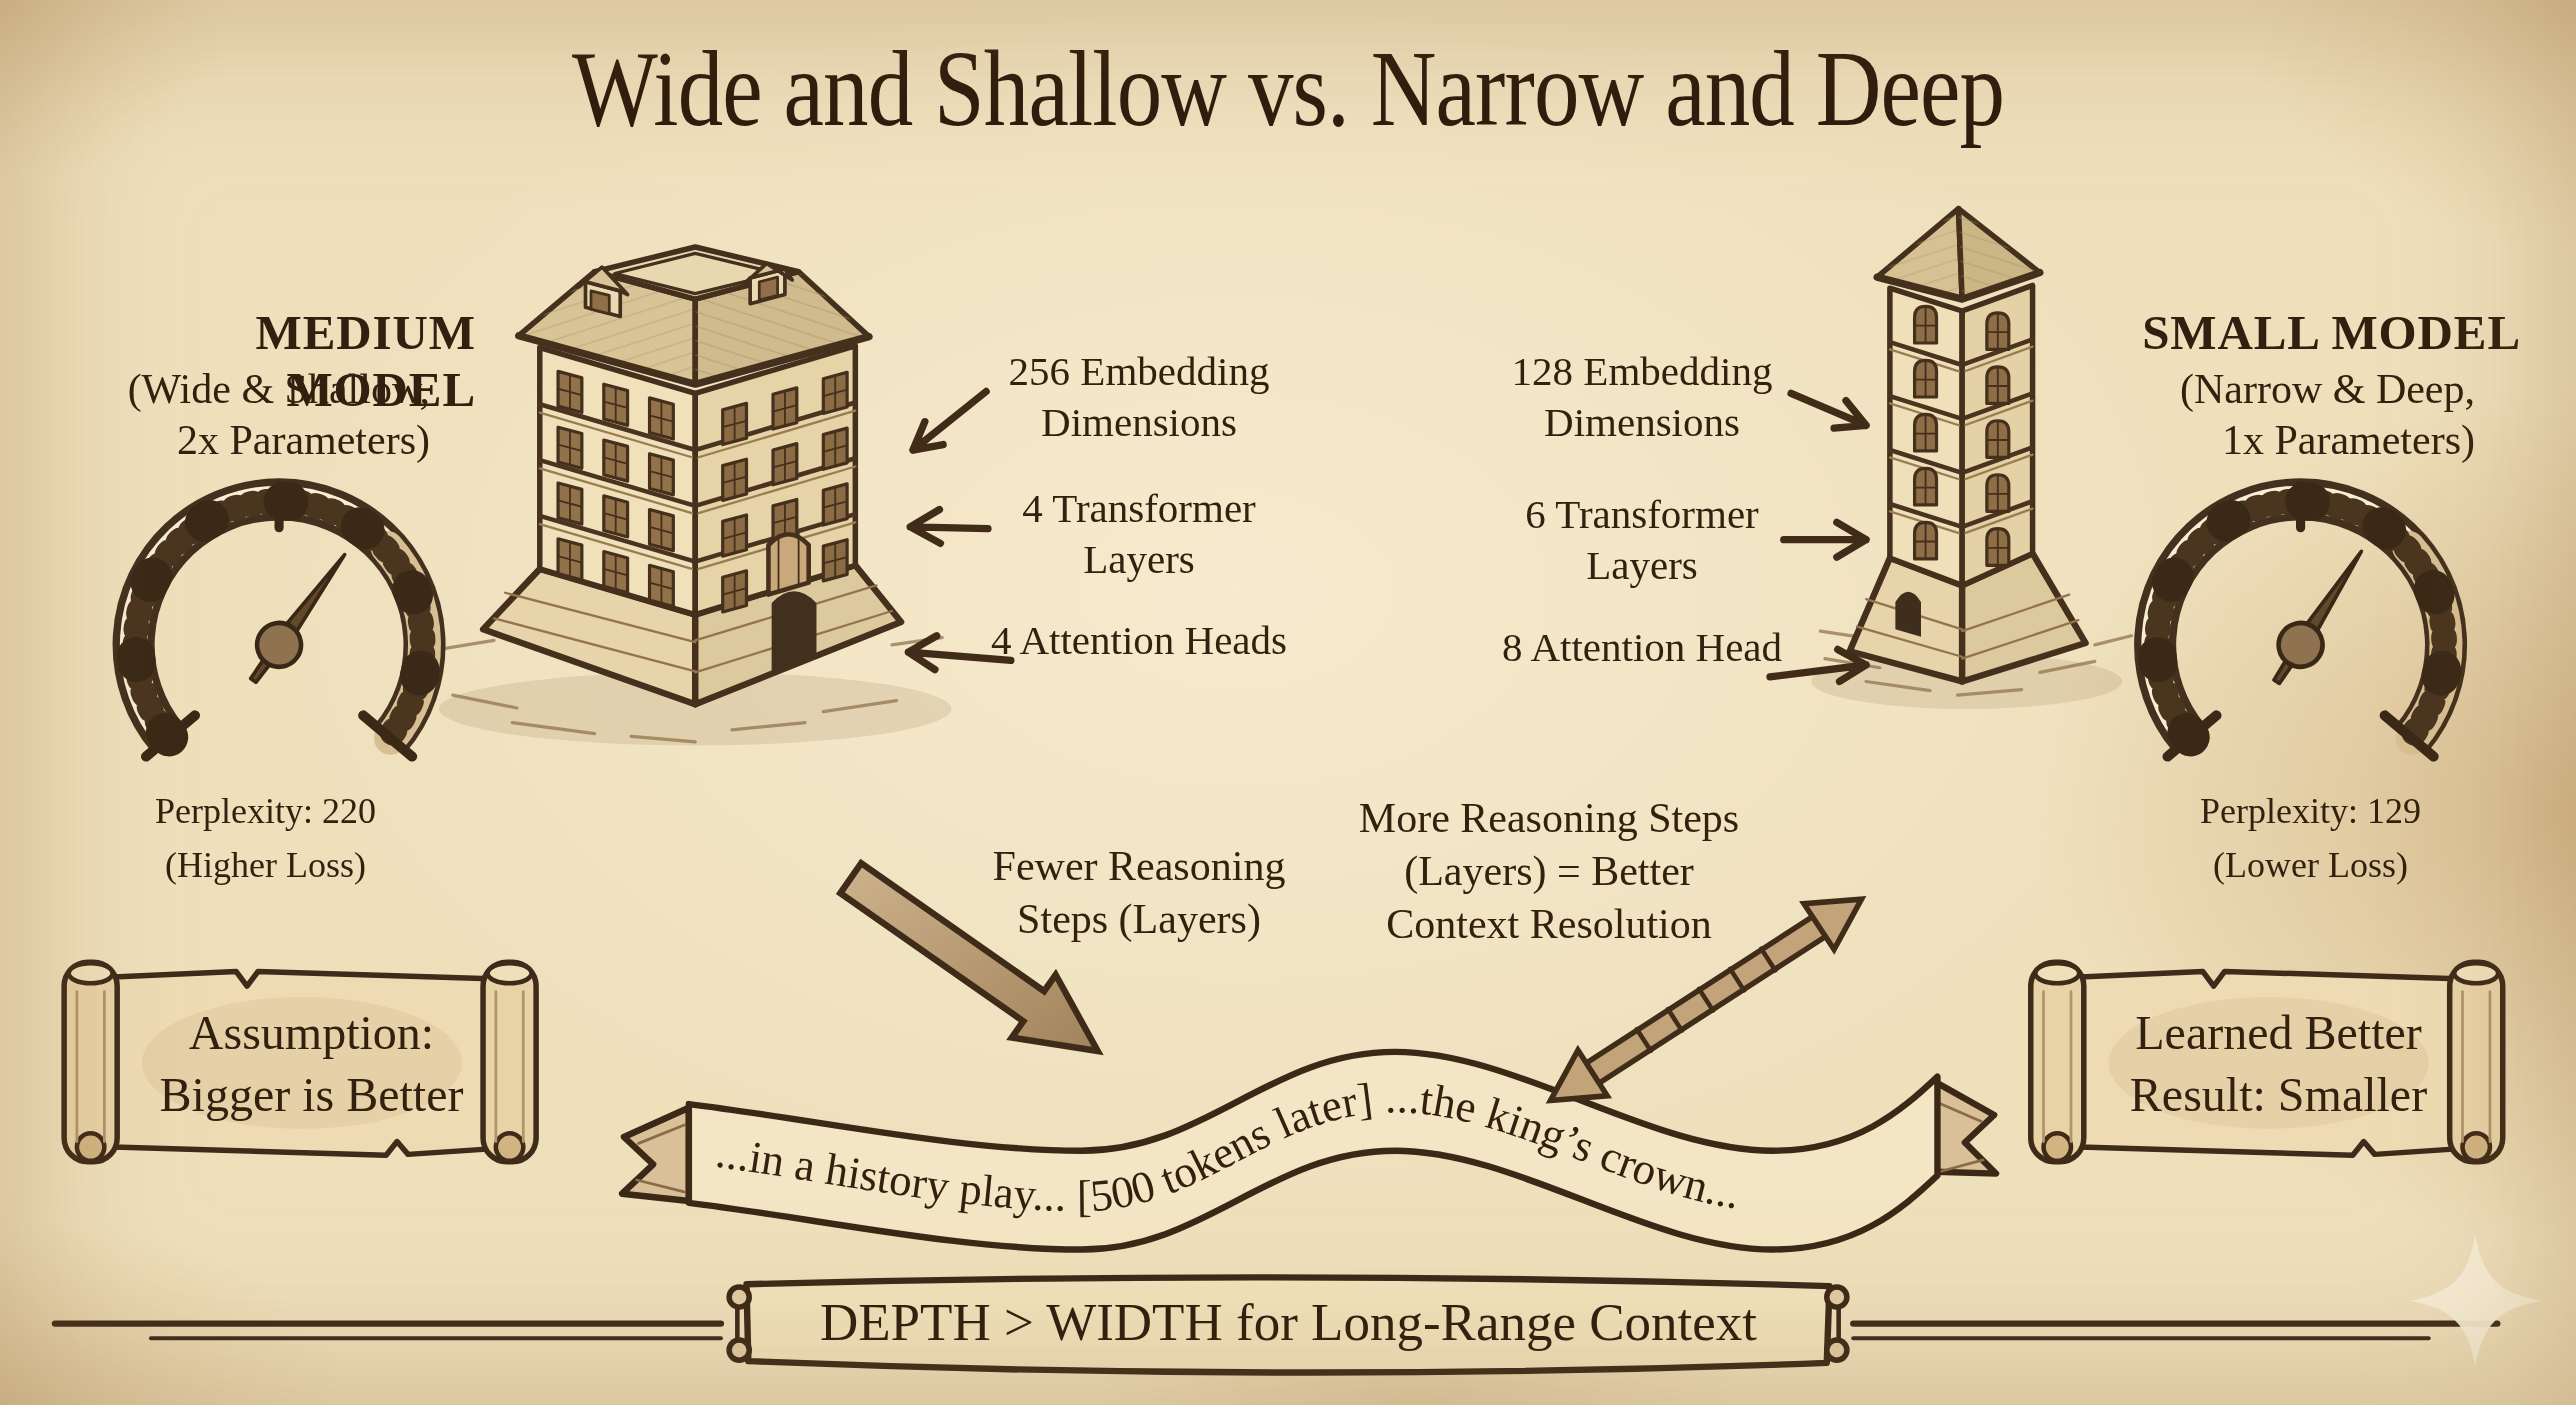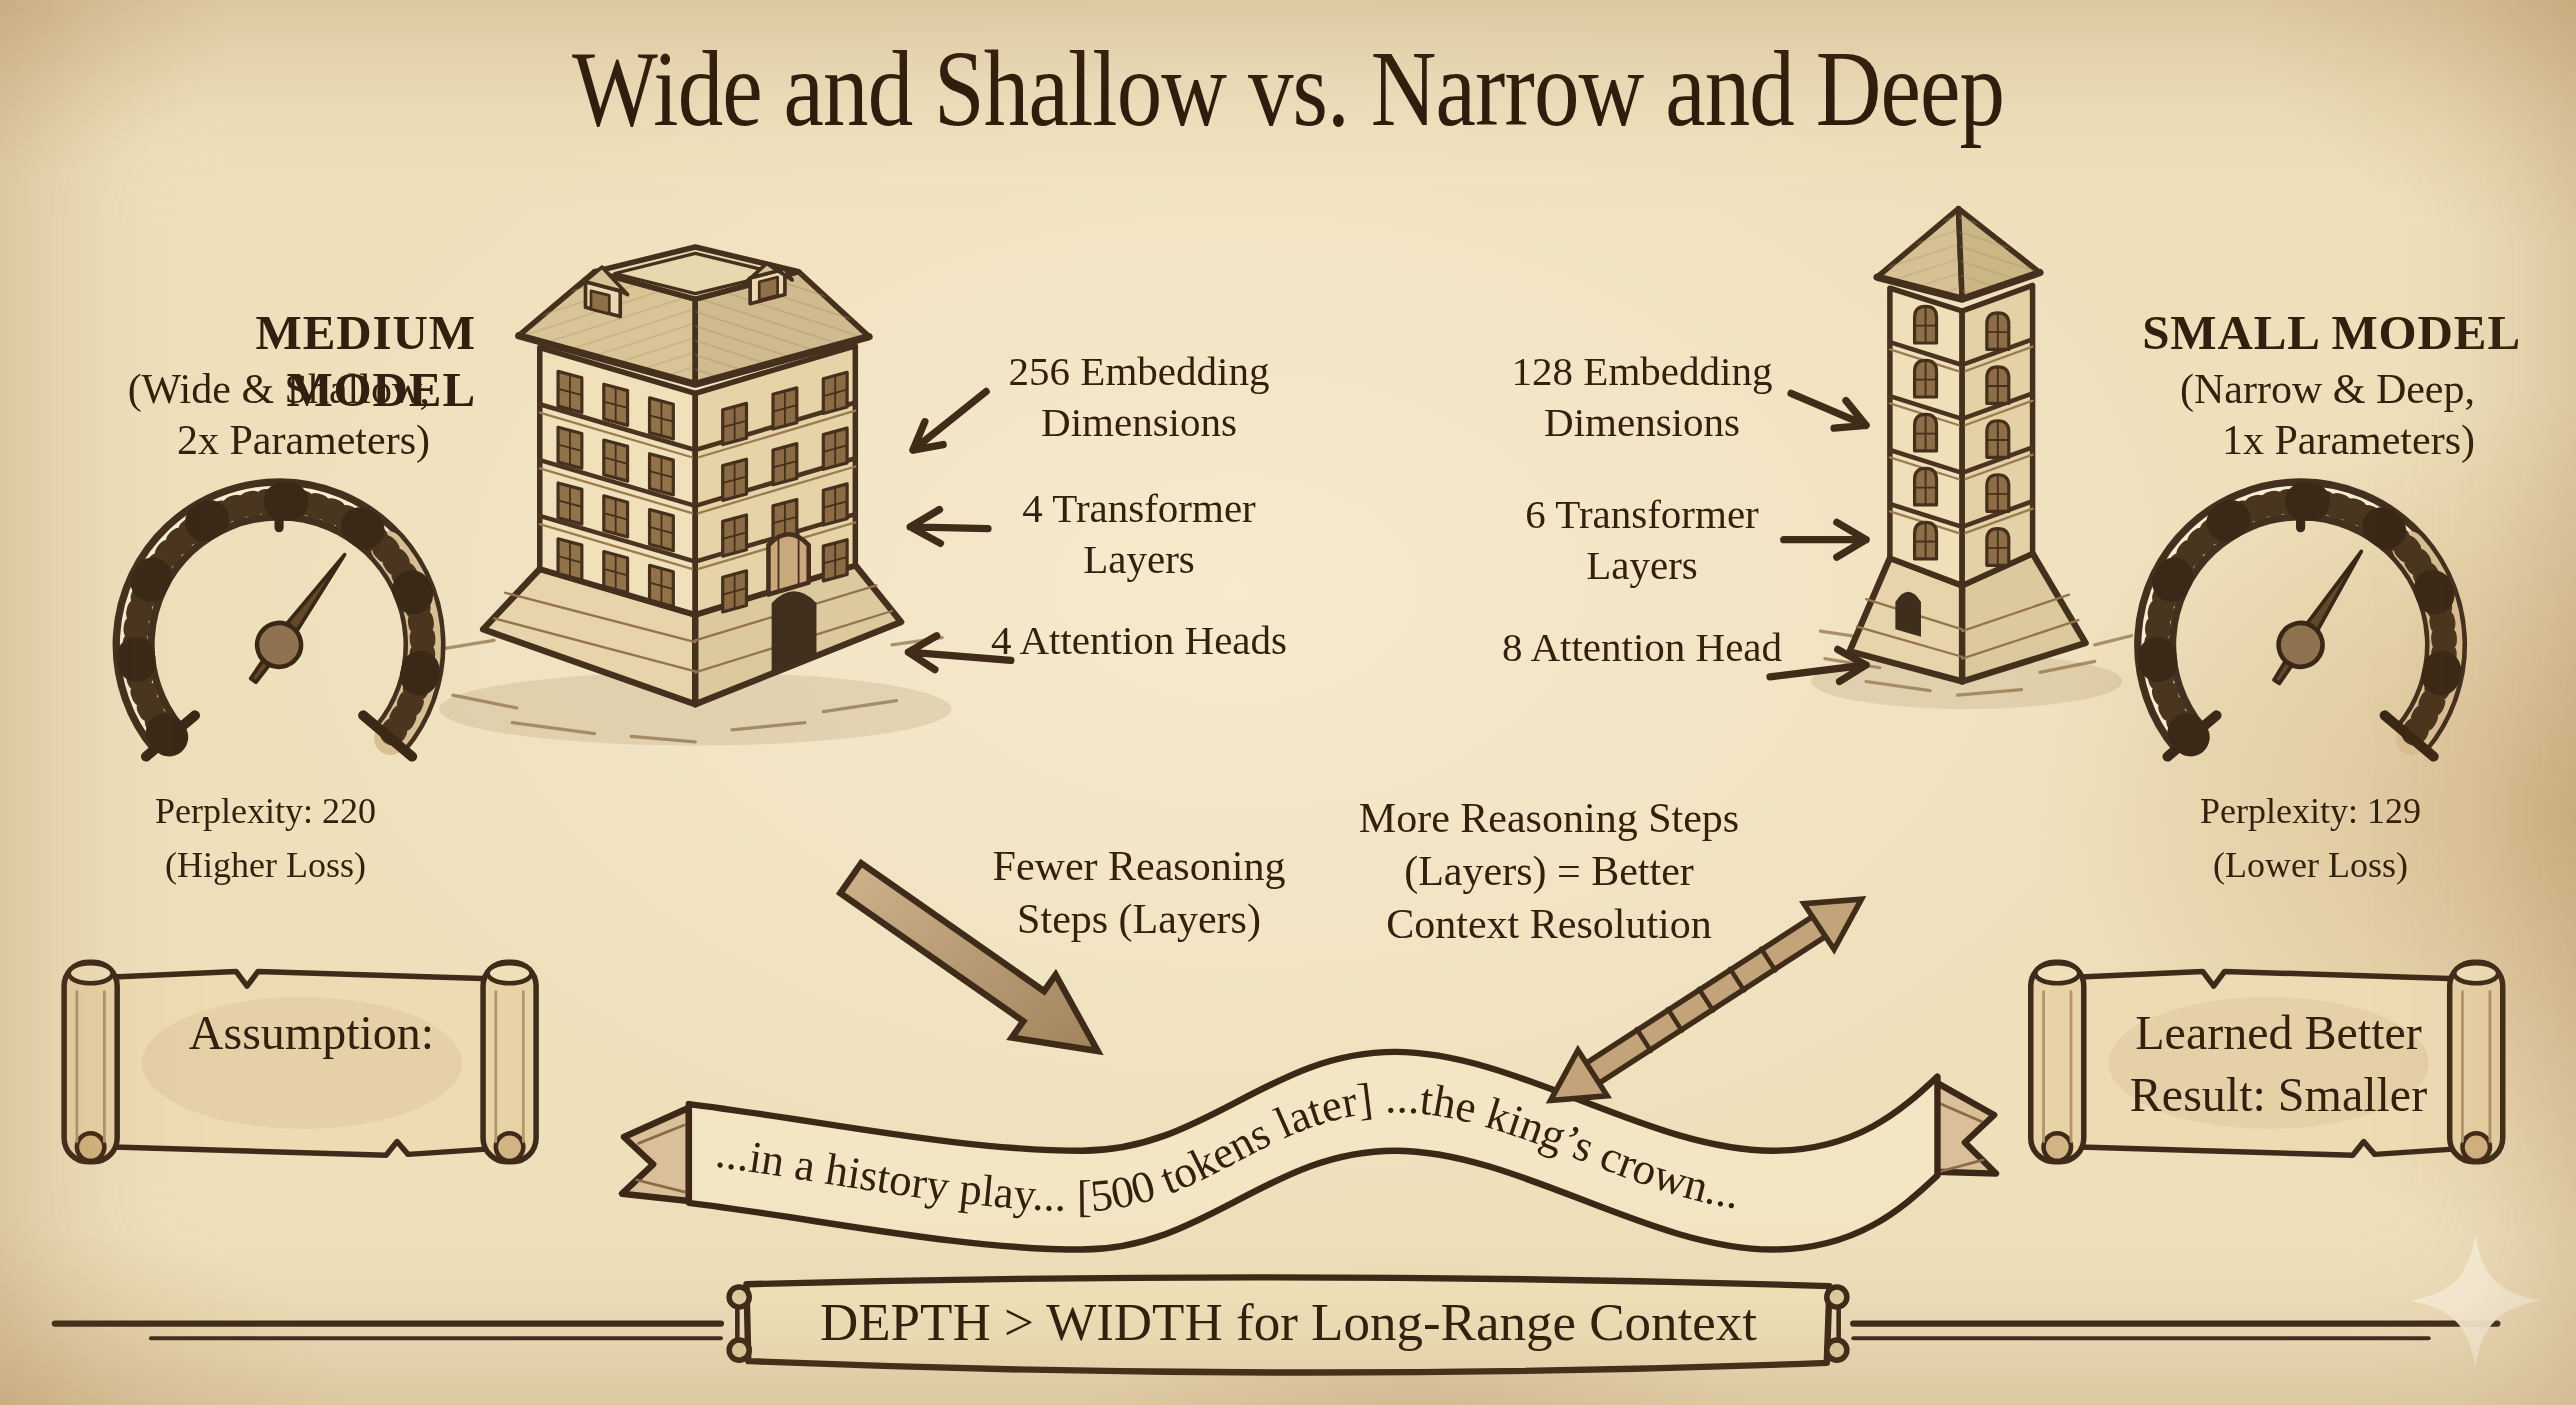--- a/index.html
+++ b/index.html
@@ -267,20 +267,21 @@
 <div class="txt ann" style="left:988px;top:615px;width:302px;">4 Attention Heads</div>
 <div class="txt note" style="left:965px;top:840px;width:348px;">Fewer Reasoning Steps (Layers)</div>
 
 <div class="txt ann" style="left:1491px;top:346px;width:302px;">128 Embedding Dimensions</div>
 <div class="txt ann" style="left:1491px;top:489px;width:302px;">6 Transformer Layers</div>
 <div class="txt ann" style="left:1491px;top:622px;width:302px;">8 Attention Head</div>
 <div class="txt note" style="left:1343px;top:792px;width:412px;">More Reasoning Steps (Layers) = Better Context Resolution</div>
 
 <div class="txt scroll-text" style="left:110px;top:1002px;width:403px;">
   <div>Assumption:</div>
+  <div>Bigger is Better</div>
 </div>
 <div class="txt scroll-text" style="left:2077px;top:1002px;width:403px;">
   <div>Learned Better</div>
   <div>Result: Smaller</div>
 </div>
 
 <div class="txt banner-text" style="left:712px;top:1292px;width:1153px;">DEPTH &gt; WIDTH for Long-Range Context</div>
 
 <div class="vignette"></div>
 

